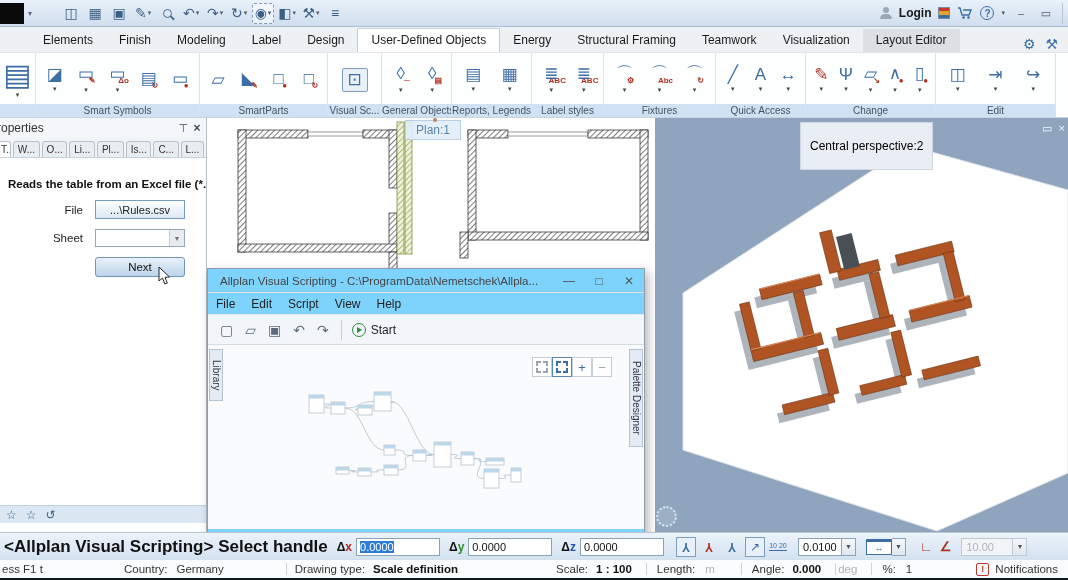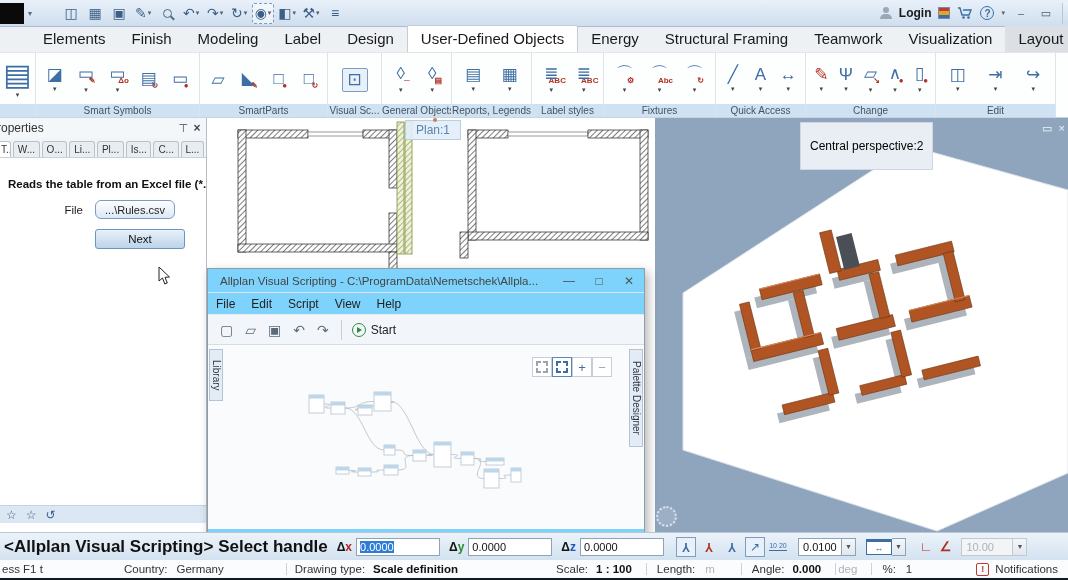--- a/index.html
+++ b/index.html
@@ -29,21 +29,21 @@
     background:linear-gradient(#c23b2e 0 33%, #e0a62c 33% 66%, #3a6ea5 66% 100%); }
   .helpc { width:14px; height:14px; border:1.5px solid #3a6ea5; border-radius:50%; color:#3a6ea5;
     font-size:10px; font-weight:bold; display:inline-flex; align-items:center; justify-content:center; }
   .smallcaret { font-size:7px; color:#55606c; }
   .winbtn { color:#54606e; font-size:11px; width:18px; text-align:center; }
   .winsliver { width:6px; height:21px; background:linear-gradient(#e9f1fa,#cfdeee); border-left:1px solid #b8c6d6; }
 
   
   #tabsrow { position:absolute; left:0; top:27px; width:1068px; height:26px; background:#eef1f4;
     display:flex; align-items:flex-end; padding-left:30px; border-bottom:1px solid #e2e6ea; }
-  .tab { padding:4px 13px 5px 13px; font-size:15px; color:#1a1a1a; white-space:nowrap; }
+  .tab { padding:4px 13px 5px 13px; font-size:12px; color:#1a1a1a; white-space:nowrap; }
   .tab.active { background:#fff; border:1px solid #c6ccd2; border-bottom:none; border-radius:2px 2px 0 0; }
   .tab.hl { background:#dcdfe3; }
   #tab-right-icons { margin-left:auto; display:flex; gap:10px; padding-right:10px; align-items:center; }
   #tab-right-icons .gico { color:#3a6ea5; font-size:14px; }
 
   
   #ribbon { position:absolute; left:0; top:53px; width:1068px; height:65px; background:#fdfefe;
     border-bottom:1px solid #c9d4df; display:flex; }
   .group { height:100%; display:flex; flex-direction:column; border-right:1px solid #dde3e9; }
   .gicons { flex:1; display:flex; align-items:center; justify-content:space-around; padding:2px 3px 0 3px; }
@@ -81,21 +81,21 @@
   #props-pin { margin-left:auto; color:#445; font-size:11px; }
   #props-close { width:18px; text-align:center; color:#445; font-size:12px; font-weight:bold; }
   #prop-tabs { display:flex; align-items:flex-end; height:20px; background:#f2f5f8; border-bottom:1px solid #c9d1d8; padding-left:0; }
   .ptab { font-size:10px; color:#333; border:1px solid #b9c2cb; border-bottom:none; background:#e8edf2;
     border-radius:3px 3px 0 0; padding:2px 4px; margin-right:2px; white-space:nowrap; overflow:hidden; }
   .ptab.active { background:#fff; }
   .ptab.cut { width:15px; margin-left:-4px; }
   #props-desc { font-size:11.5px; font-weight:bold; color:#111; padding:20px 0 0 8px; white-space:nowrap; overflow:hidden; }
   .prow { display:flex; align-items:center; margin-top:10px; }
   .prow .plabel { width:95px; text-align:right; padding-right:12px; font-size:11.5px; color:#222; }
-  .pbtn { width:80px; height:19px; border:1px solid #7a9cc4; border-radius:6px; font-size:11px; color:#222;
+  .pbtn { width:90px; height:19px; border:1px solid #7a9cc4; border-radius:0; font-size:11px; color:#222;
     background:linear-gradient(#fdfefe,#dce8f4); display:flex; align-items:center; justify-content:center; }
   .pselect { width:90px; height:18px; border:1px solid #98a8b8; background:#fff; display:flex; }
   .pselect .sarrow { margin-left:auto; width:15px; background:#e8ecf0; border-left:1px solid #c4ccd4;
     color:#777; font-size:7px; display:flex; align-items:center; justify-content:center; }
   .pnext { width:90px; height:20px; border:1px solid #6f94bd; border-radius:3px; font-size:11.5px; color:#111;
     background:linear-gradient(#e8f1fa,#bcd4ea); display:flex; align-items:center; justify-content:center; }
   #cursor { position:absolute; left:158px; top:148px; }
   #props-footer { position:absolute; left:0; top:387px; width:206px; height:18px; background:#dbe7f3;
     border-top:1px solid #c2d2e2; display:flex; align-items:center; gap:9px; padding-left:6px; }
   #props-footer .fico { color:#3a5f8a; font-size:12px; }
@@ -562,20 +562,26 @@
         <span class="ptab">Pl...</span>
         <span class="ptab">Is...</span>
         <span class="ptab">C...</span>
         <span class="ptab">L...</span>
       </div>
     <div id="props-desc">Reads the table from an Excel file (*.cs</div>
     <div class="prow">
       <span class="plabel">File</span>
       <div class="pbtn">
           <span>...\Rules.csv</span>
+        </div>
+    </div>
+    <div class="prow">
+      <span class="plabel">Sheet</span>
+      <div class="pselect">
+          <span class="sarrow">▼</span>
         </div>
     </div>
     <div class="prow">
       <span class="plabel"></span>
       <div class="pnext">
           <span>Next</span>
         </div>
     </div>
     <svg id="cursor" width="14" height="19">
       <path d="M1 1 L1 15 L4.5 12 L6.8 18 L9.3 17 L7 11.3 L11.5 11 Z" fill="#fff" stroke="#222" stroke-width="1"></path>

